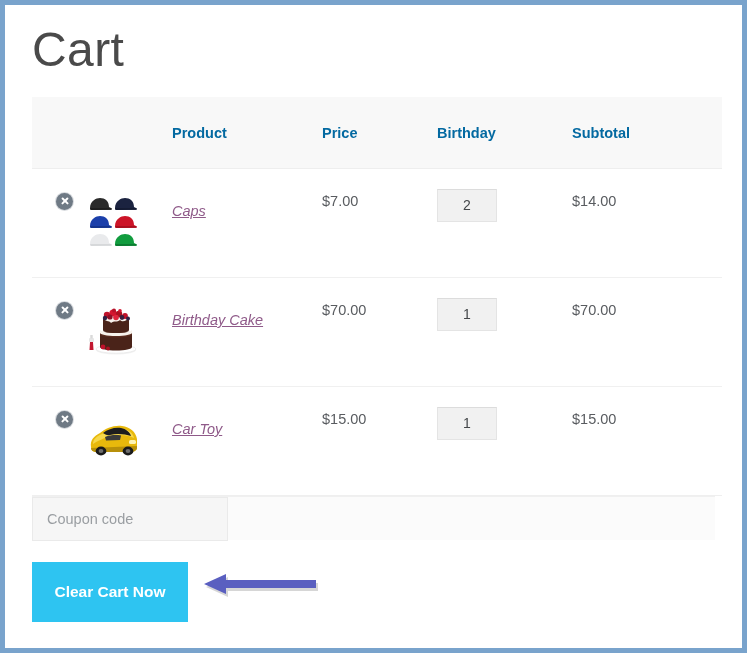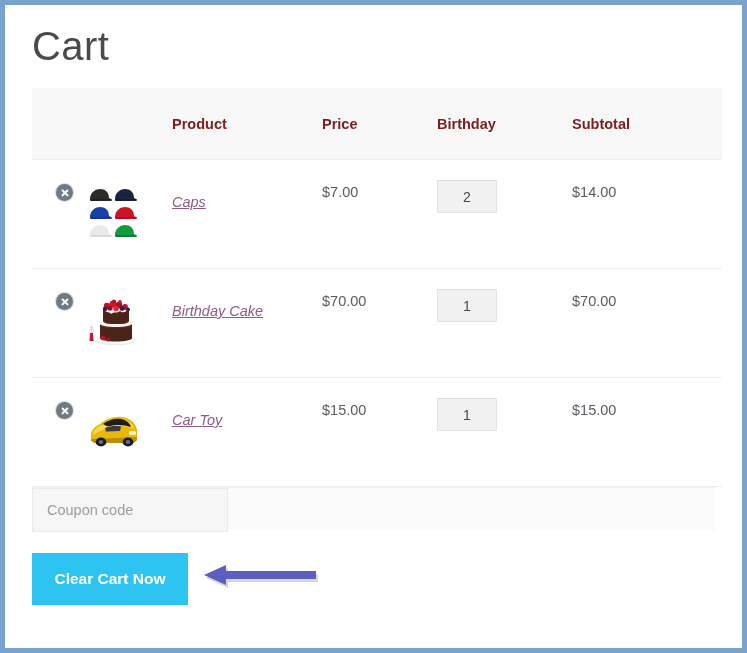--- a/index.html
+++ b/index.html
@@ -31,21 +31,21 @@
     right: 5px; bottom: 5px;
     background: #ffffff;
     padding: 0;
   }
 
   
   .page-title {
     margin: 0;
     padding: 14px 0 0 22px;
     font-family: "Liberation Sans", sans-serif;
-    font-size: 40px;
+    font-size: 48px;
     font-weight: 300;
     letter-spacing: 0.4px;
     color: #4a4a4a;
     line-height: 1.1;
   }
 
   
   .cart-wrap {
     margin: 20px 22px 0 22px;
   }
@@ -53,21 +53,21 @@
     width: 100%;
     border-collapse: collapse;
     table-layout: fixed;
   }
   table.cart thead th {
     background: #f8f8f8;
     border: none;
     border-bottom: 1px solid #eeeeee;
     font-size: 14.5px;
     font-weight: bold;
-    color: #7f1d1d;
+    color: #0369a1;
     text-align: left;
     padding: 28px 0 27px 0;
     vertical-align: middle;
   }
   
   .col-remove { width: 52px; }
   .col-thumb  { width: 88px; }
   .col-name   { width: 150px; }
   .col-price  { width: 115px; }
   .col-qty    { width: 135px; }
@@ -199,21 +199,21 @@
   
   .bottom-area {
     position: relative;
     margin: 22px 22px 0 22px;
     height: 80px;
   }
   .clear-cart-btn {
     position: absolute;
     left: 0; top: 0;
     width: 156px;
-    height: 52px;
+    height: 60px;
     background: #2ec4f1;
     border: none;
     color: #ffffff;
     font-size: 15.5px;
     font-weight: bold;
     font-family: "Liberation Sans", sans-serif;
     cursor: pointer;
     line-height: 44px;
     text-align: center;
     padding: 0;

